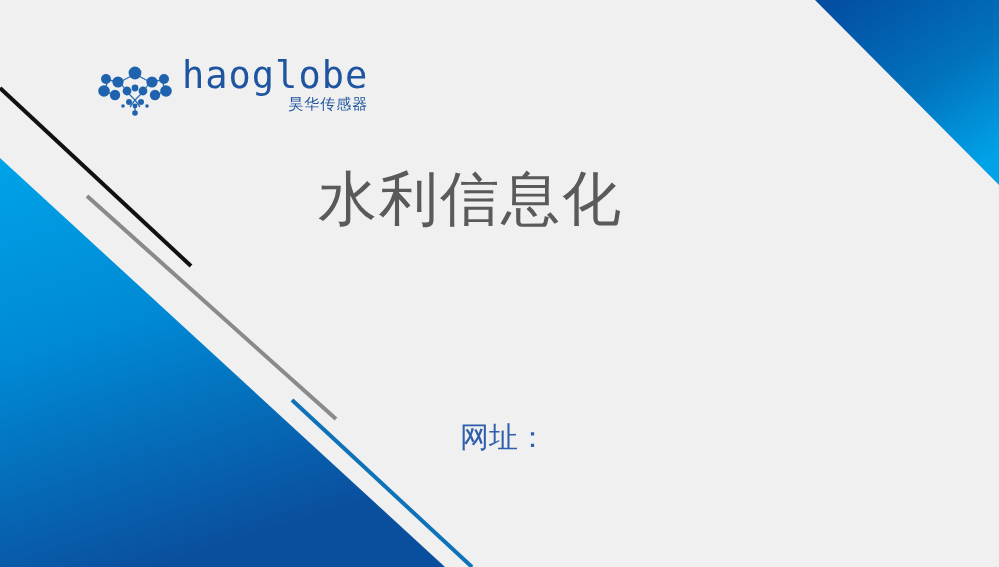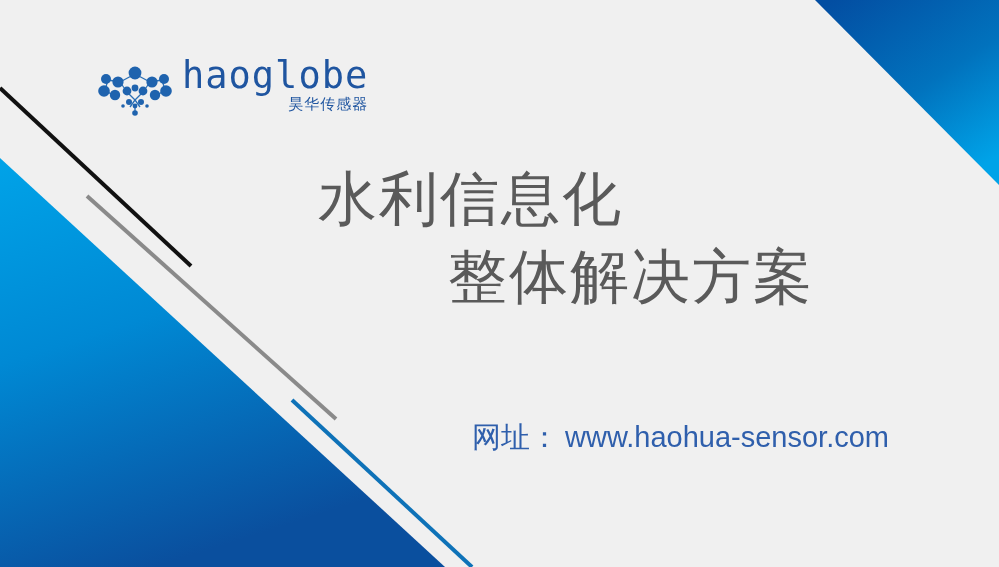--- a/index.html
+++ b/index.html
@@ -80,21 +80,21 @@
     color: #5a5a5a;
     letter-spacing: 2px;
     white-space: nowrap;
   }
   .title-line-1 { margin-left: 318px; }
   .title-line-2 { margin-left: 448px; }
 
   
   .url-wrap {
     position: absolute;
-    left: 472px;
+    left: 460px;
     top: 418px;
     display: flex;
     align-items: baseline;
     white-space: nowrap;
   }
   .url-label {
     font-family: "DejaVu Sans", sans-serif;
     font-size: 29px;
     color: #2f5fac;
     letter-spacing: 0px;
@@ -180,21 +180,19 @@
     </svg>
 
     <div class="logo-text">
       <div class="logo-wordmark">haoglobe</div>
       <div class="logo-cn">昊华传感器</div>
     </div>
   </div>
 
   <div class="title-wrap">
     <div class="title-line title-line-1">水利信息化</div>
-    <div class="title-line title-line-2">整体解决方案</div>
   </div>
 
   <div class="url-wrap">
     <span class="url-label">网址：</span>
-    <span class="url-value">www.haohua-sensor.com</span>
   </div>
 
 </div>
 
 </body></html>

